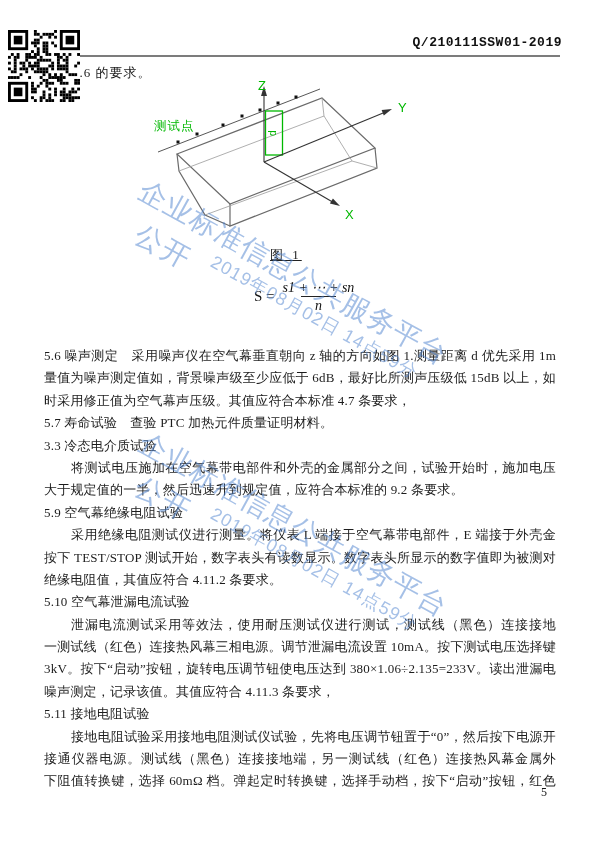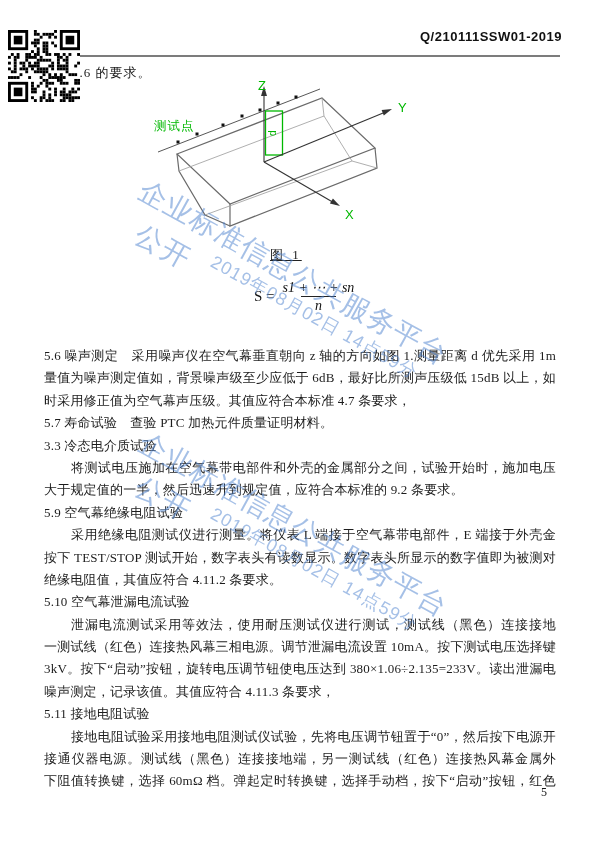--- a/index.html
+++ b/index.html
@@ -1,20 +1,20 @@
 <!DOCTYPE html>
 <html><head>
 <meta charset="utf-8">
 <style>
   html,body{margin:0;padding:0;}
   body{width:600px;height:848px;position:relative;background:#ffffff;overflow:hidden;
        font-family:"Liberation Serif","DejaVu Serif",serif;color:#1c1c1c;}
   .abs{position:absolute;}
   
-  .doc-number{top:29px;right:38px;font-family:Liberation Sans, sans-serif;
+  .doc-number{top:35px;right:38px;font-family:Liberation Mono, monospace;
               font-weight:bold;font-size:13px;letter-spacing:.5px;color:#111;}
   .header-rule{top:55px;left:40px;width:520px;height:2px;background:#7c7c7c;z-index:1;}
   .partial-line{top:64px;left:72px;font-size:13px;letter-spacing:1px;z-index:2;}
   
   .qr{top:30px;left:8px;width:72px;height:72px;background:#fff;z-index:5;}
   .qr svg{width:100%;height:100%;display:block;}
   
   .diagram{top:78px;left:140px;width:290px;height:168px;z-index:2;}
   .fig-caption{top:246px;left:270px;font-size:13px;letter-spacing:3px;color:#222;text-decoration:underline;}
   

